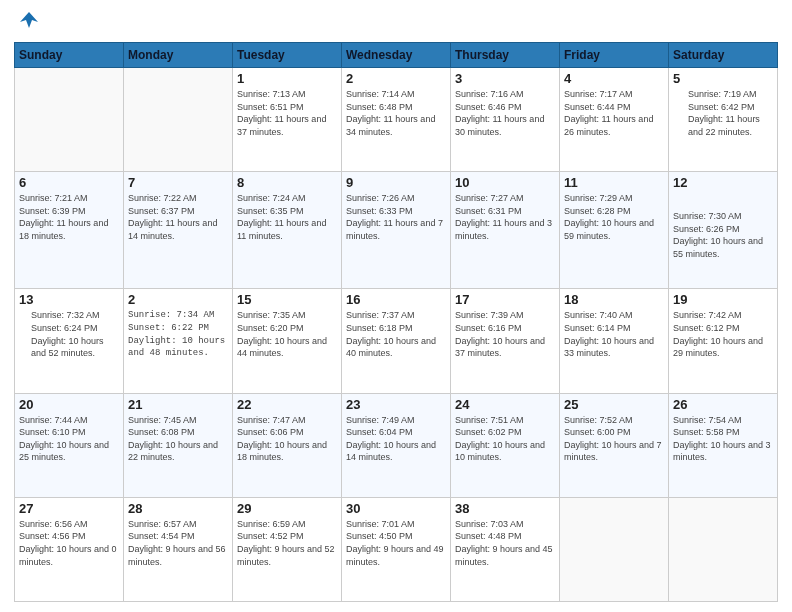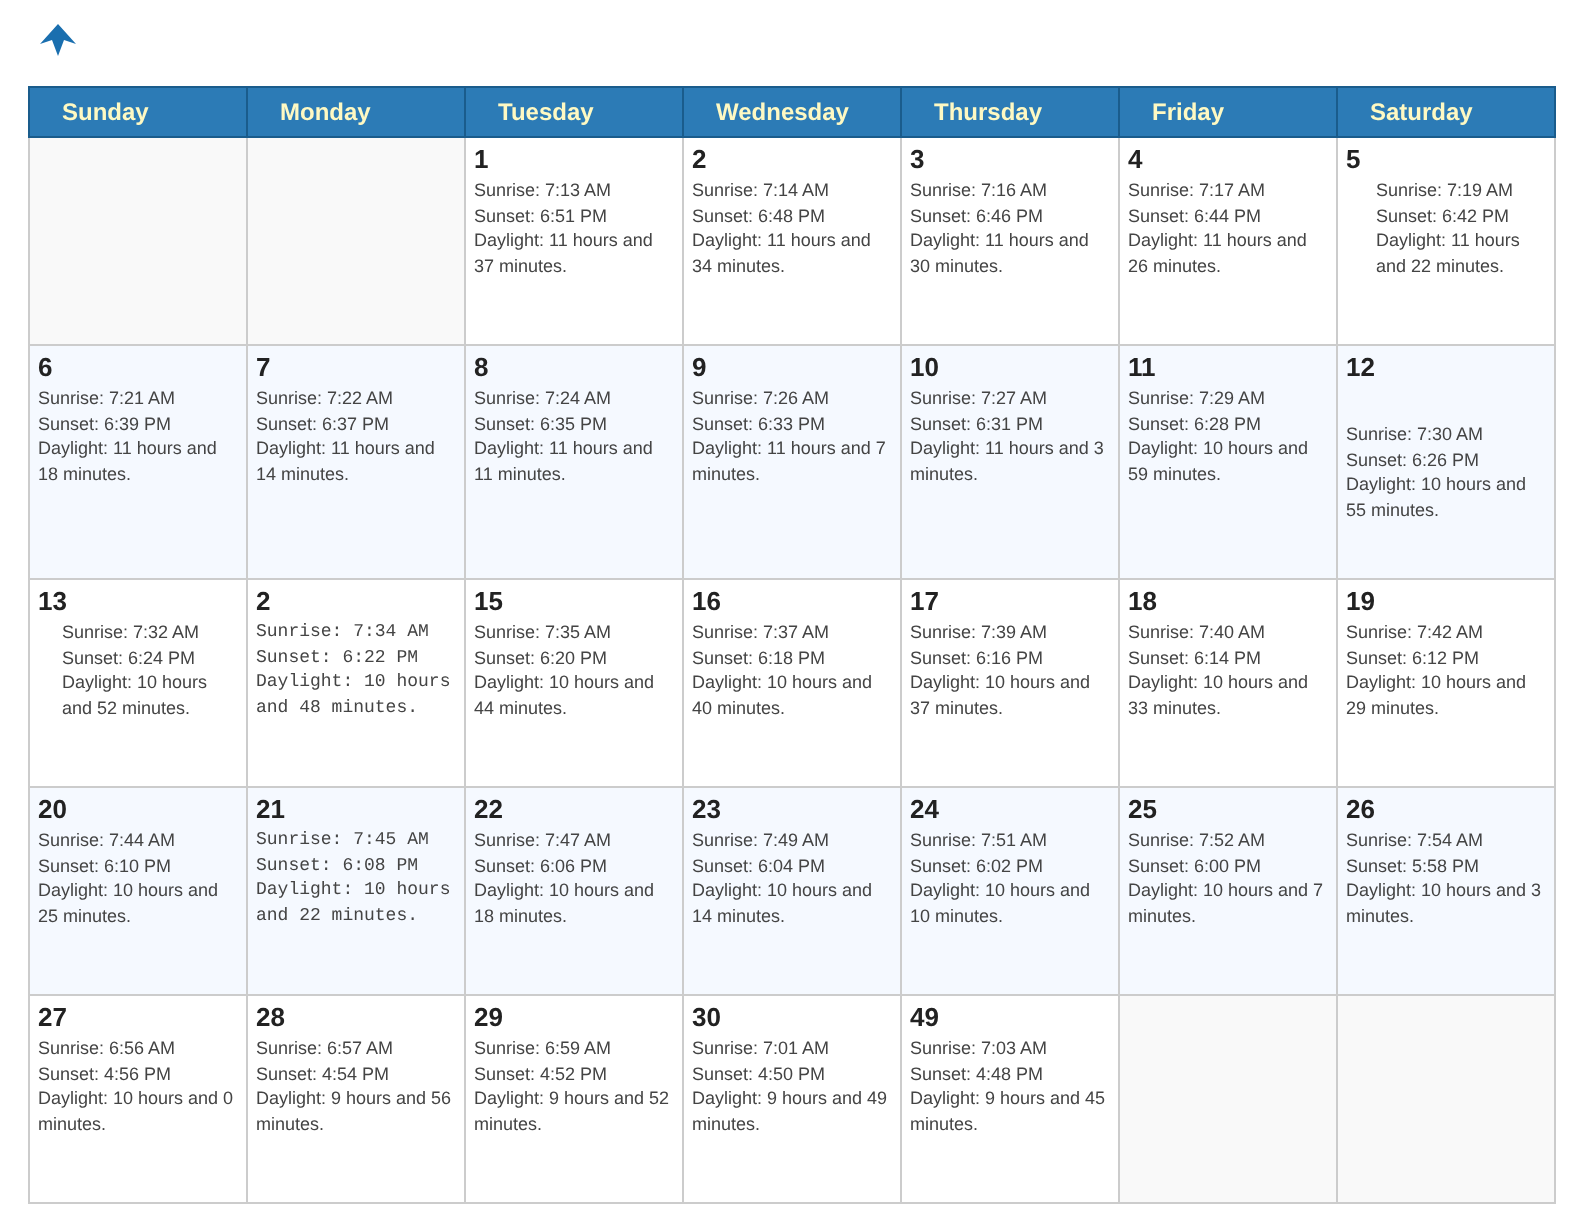--- a/index.html
+++ b/index.html
@@ -44,24 +44,24 @@
     }
     .calendar {
       flex: 1;
       border: 1px solid #ccc;
       border-collapse: collapse;
       width: 100%;
       table-layout: fixed;
     }
     .calendar th {
       background: #2c7bb6;
-      color: #fef9c3;
+      color: #0f172a;
       font-size: 12px;
       font-weight: bold;
-      padding: 5px 16px;
+      padding: 5px 4px;
       text-align: left;
       border: 1px solid #1a5c8c;
     }
     .calendar td {
       border: 1px solid #ccc;
       vertical-align: top;
       padding: 3px 4px;
       font-size: 9.5px;
       color: #333;
       height: 82px;
@@ -264,21 +264,21 @@
         </tr>
         <tr>
           <td>
             <span class="day-num">20</span>
             <div class="day-info" style="white-space: pre-line;">Sunrise: 7:44 AM
 Sunset: 6:10 PM
 Daylight: 10 hours and 25 minutes.</div>
           </td>
           <td>
             <span class="day-num">21</span>
-            <div class="day-info" style="white-space: pre-line; font-family: Liberation Mono, monospace;">Sunrise: 7:45 AM
+            <div class="day-info" style="white-space: pre-line;">Sunrise: 7:45 AM
 Sunset: 6:08 PM
 Daylight: 10 hours and 22 minutes.</div>
           </td>
           <td>
             <span class="day-num">22</span>
             <div class="day-info" style="white-space: pre-line;">Sunrise: 7:47 AM
 Sunset: 6:06 PM
 Daylight: 10 hours and 18 minutes.</div>
           </td>
           <td>
@@ -325,21 +325,21 @@
 Sunset: 4:52 PM
 Daylight: 9 hours and 52 minutes.</div>
           </td>
           <td>
             <span class="day-num">30</span>
             <div class="day-info" style="white-space: pre-line;">Sunrise: 7:01 AM
 Sunset: 4:50 PM
 Daylight: 9 hours and 49 minutes.</div>
           </td>
           <td>
-            <span class="day-num">49</span>
+            <span class="day-num">38</span>
             <div class="day-info" style="white-space: pre-line;">Sunrise: 7:03 AM
 Sunset: 4:48 PM
 Daylight: 9 hours and 45 minutes.</div>
           </td>
           <td class="empty-cell"></td>
           <td class="empty-cell"></td>
         </tr>
       </tbody>
   </table>
 </div>

